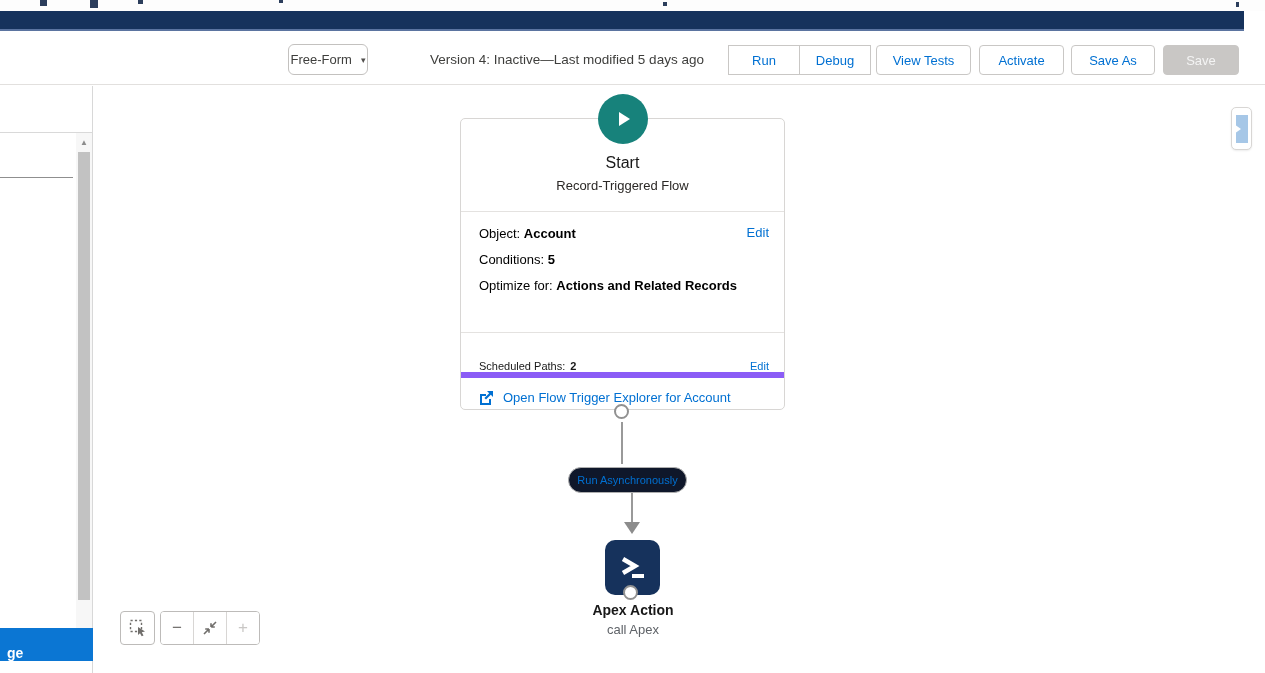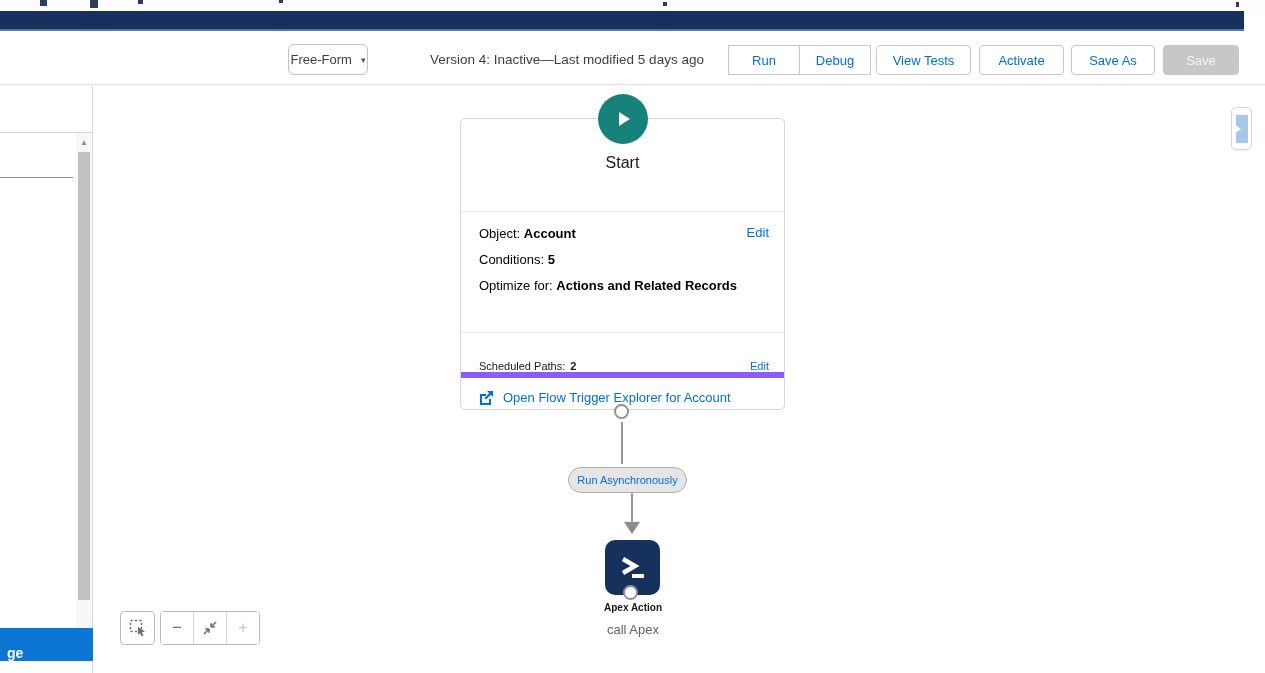--- a/index.html
+++ b/index.html
@@ -83,33 +83,33 @@
 
   
   .conn-circle { position:absolute; width:15px; height:15px; border-radius:50%;
                  background:#fff; border:2px solid #919191; cursor:pointer; }
   .c1 { left:614px; top:404px; }
   .c2 { left:623px; top:585px; }
   .vline { position:absolute; width:2px; background:#999; }
   .l1 { left:621px; top:422px; height:42px; }
   .l2 { left:631px; top:493px; height:29px; }
   .pill { position:absolute; left:568px; top:467px; width:119px; height:26px;
-          background:#e5e5e5; border:1px solid #aeaeae; border-radius:13px;
+          background:#0f172a; border:1px solid #aeaeae; border-radius:13px;
           display:flex; align-items:center; justify-content:center;
           font-size:11px; color:var(--accent-blue,#0070d2); cursor:pointer; }
   .arrowhead { position:absolute; left:624px; top:522px; width:0; height:0;
                border-left:8px solid transparent; border-right:8px solid transparent;
                border-top:12px solid #8c8c8c; }
 
   
   .apex-icon { position:absolute; left:605px; top:540px; width:55px; height:55px;
                background:var(--navy,#16325c); border-radius:10px; display:flex;
                align-items:center; justify-content:center; cursor:pointer; }
   .apex-title { position:absolute; left:553px; top:602px; width:160px; text-align:center;
-                font-size:10px; font-weight:700; color:#181818; }
+                font-size:14px; font-weight:700; color:#181818; }
   .apex-sub   { position:absolute; left:553px; top:622px; width:160px; text-align:center;
                 font-size:13px; color:#5f6368; }
 
   
   .zoom-select { position:absolute; left:120px; top:611px; width:35px; height:34px;
                  background:#fff; border:1px solid #bdbbb9; border-radius:4px;
                  display:flex; align-items:center; justify-content:center; cursor:pointer; }
   .zoom-group { position:absolute; left:160px; top:611px; width:100px; height:34px;
                 background:#fff; border:1px solid #bdbbb9; border-radius:4px;
                 display:flex; overflow:hidden; }
@@ -170,20 +170,21 @@
     </div>
   </div>
 
   <div class="start-card">
     <div class="play">
       <svg width="20" height="20" viewBox="0 0 20 20">
         <polygon points="6,3 17,10 6,17" fill="#ffffff"></polygon>
       </svg>
     </div>
     <div class="s-title">Start</div>
+    <div class="s-sub">Record-Triggered Flow</div>
     <div class="s-body">
       <div class="s-row">
         <span>Object:</span>
         <b>Account</b>
       </div>
       <div class="s-row">
         <span>Conditions:</span>
         <b>5</b>
       </div>
       <div class="s-row">

